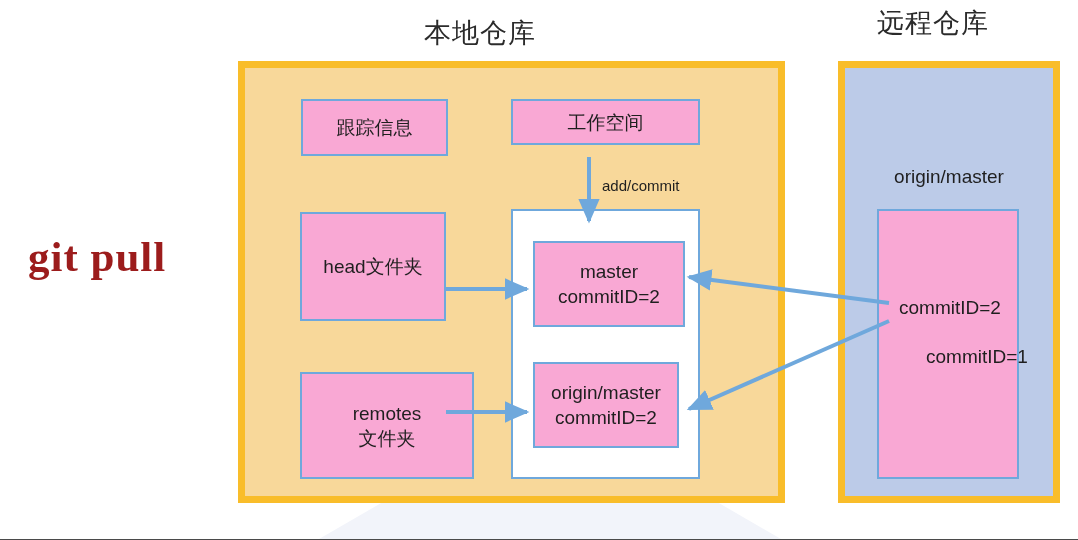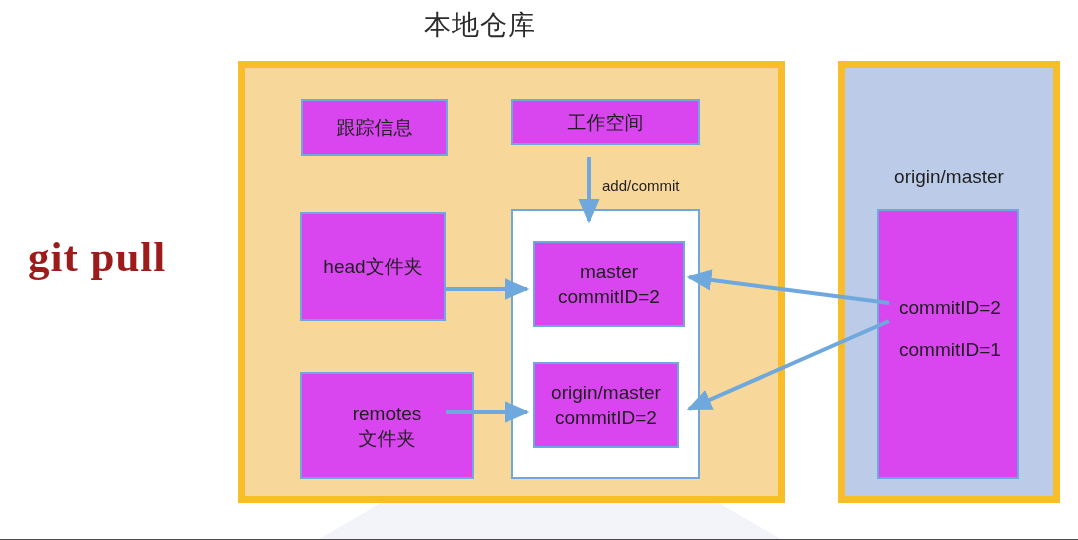--- a/index.html
+++ b/index.html
@@ -53,21 +53,21 @@
 
   
   .panel-title {
     position: absolute;
     font-size: 27px;
     line-height: 34px;
     color: #2b2b2b;
     white-space: nowrap;
     letter-spacing: 1px;
   }
-  #local-title  { left: 424px; top: 8px; font-family: Liberation Serif, serif; }
+  #local-title  { left: 424px; top: 16px; font-family: Liberation Serif, serif; }
   #remote-title { left: 877px; top: 6px; }
 
   
   .command-label {
     position: absolute;
     left: 28px;
     top: 237px;
     font-family: "Liberation Serif", "DejaVu Serif", serif;
     font-weight: bold;
     font-size: 43px;
@@ -96,21 +96,21 @@
     width: 222px;
     height: 442px;
     background: #bccbe8;
     border: 7px solid #f9bd2a;
   }
 
   
   .node {
     position: absolute;
     box-sizing: border-box;
-    background: #d946ef;
+    background: #f9a8d4;
     border: 2px solid #6fa8dc;
     display: flex;
     align-items: center;
     justify-content: center;
     text-align: center;
     font-size: 19px;
     line-height: 25px;
     color: #1f1f1f;
     white-space: pre-line;
   }
@@ -153,21 +153,21 @@
   .commit-line {
     position: absolute;
     left: 0;
     width: 142px;
     text-align: center;
     font-size: 19px;
     line-height: 25px;
     color: #1f1f1f;
   }
   #commit-2 { top: 84px; }
-  #commit-1 { top: 126px; }
+  #commit-1 { top: 133px; padding-left: 27px; }
 
   
   .edge-label {
     position: absolute;
     left: 602px;
     top: 174px;
     font-size: 15px;
     line-height: 24px;
     color: #1f1f1f;
     white-space: nowrap;
@@ -188,20 +188,21 @@
 <div class="canvas">
 
   <div class="watermark">
     <div class="wm-shape"></div>
   </div>
   <div class="bottom-rule"></div>
 
   <div class="command-label">git  pull</div>
 
   <div class="panel-title" id="local-title">本地仓库</div>
+  <div class="panel-title" id="remote-title">远程仓库</div>
 
   <div class="repo-box" id="local-repo"></div>
   <div class="repo-box" id="remote-repo"></div>
 
   <div class="node" id="node-tracking">跟踪信息</div>
 
   <div class="node" id="node-workspace">工作空间</div>
 
   <div class="node" id="node-head">head文件夹</div>
 

